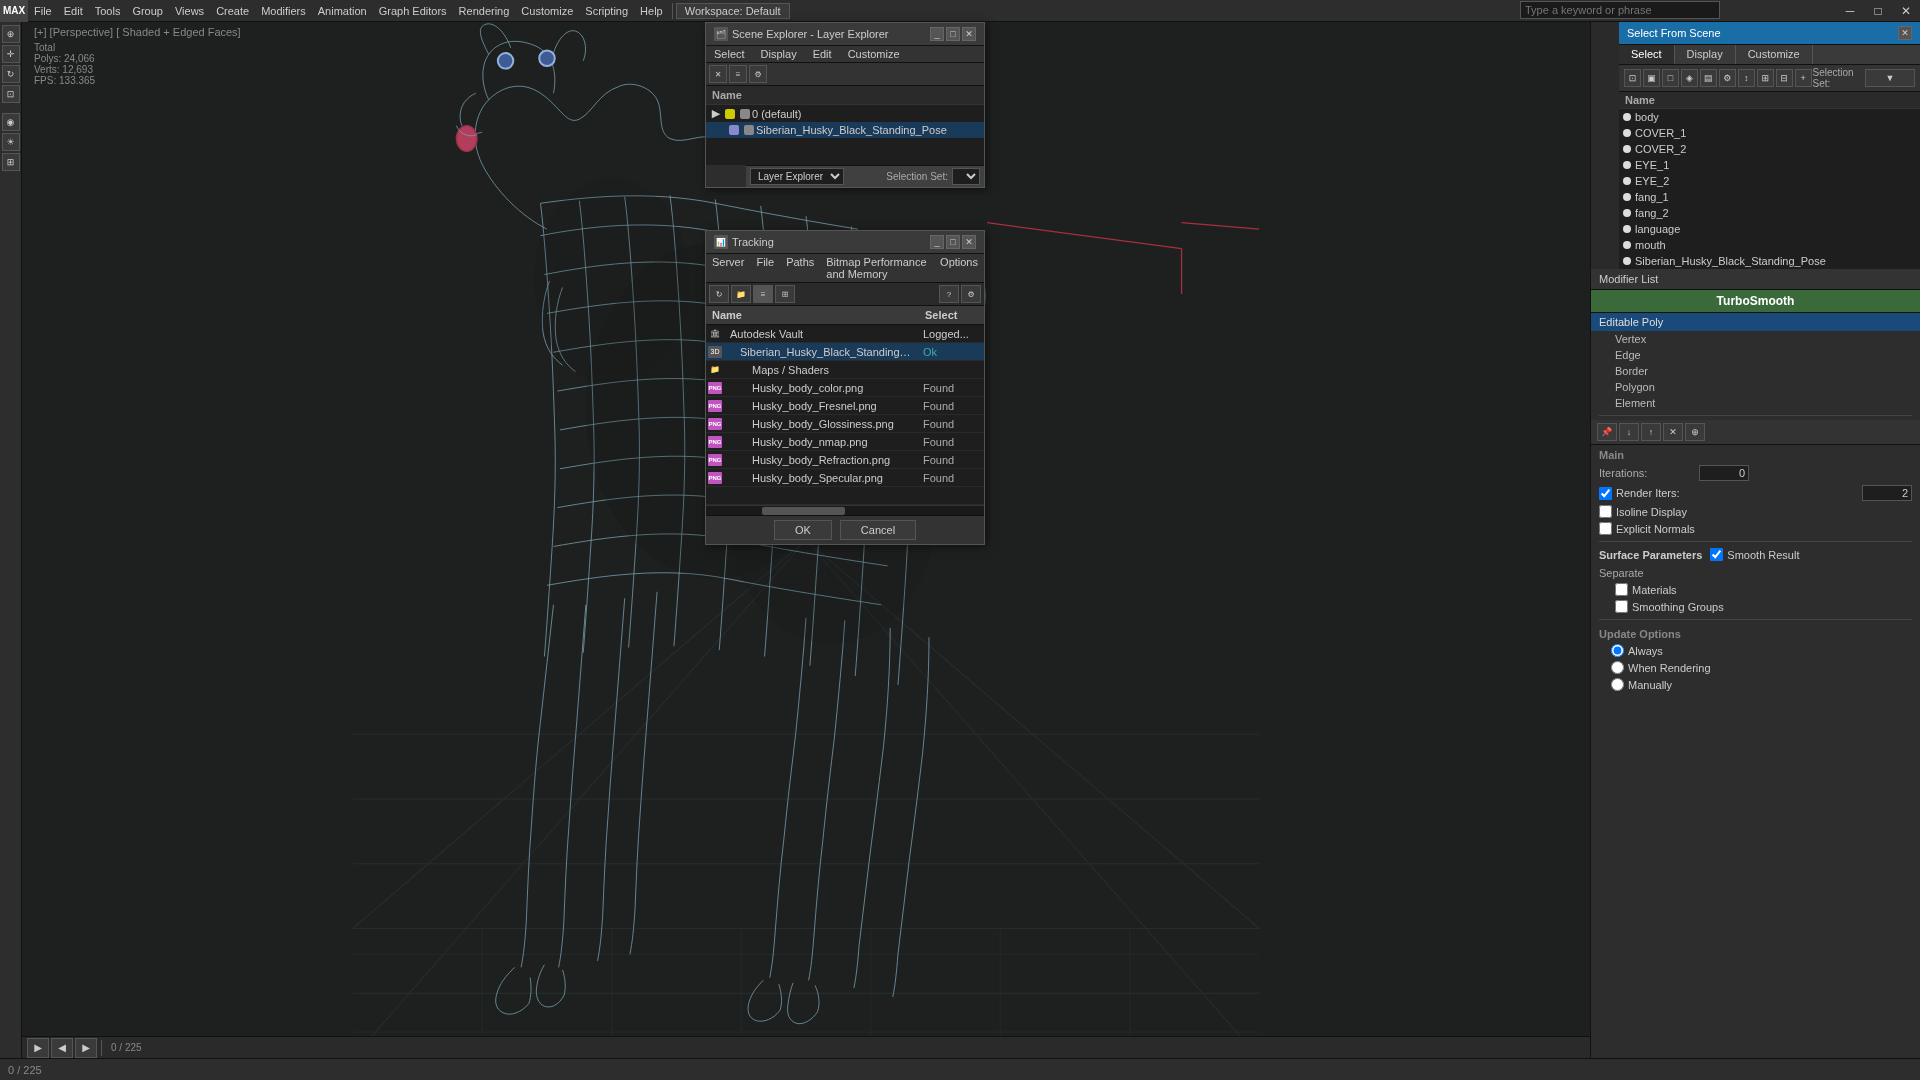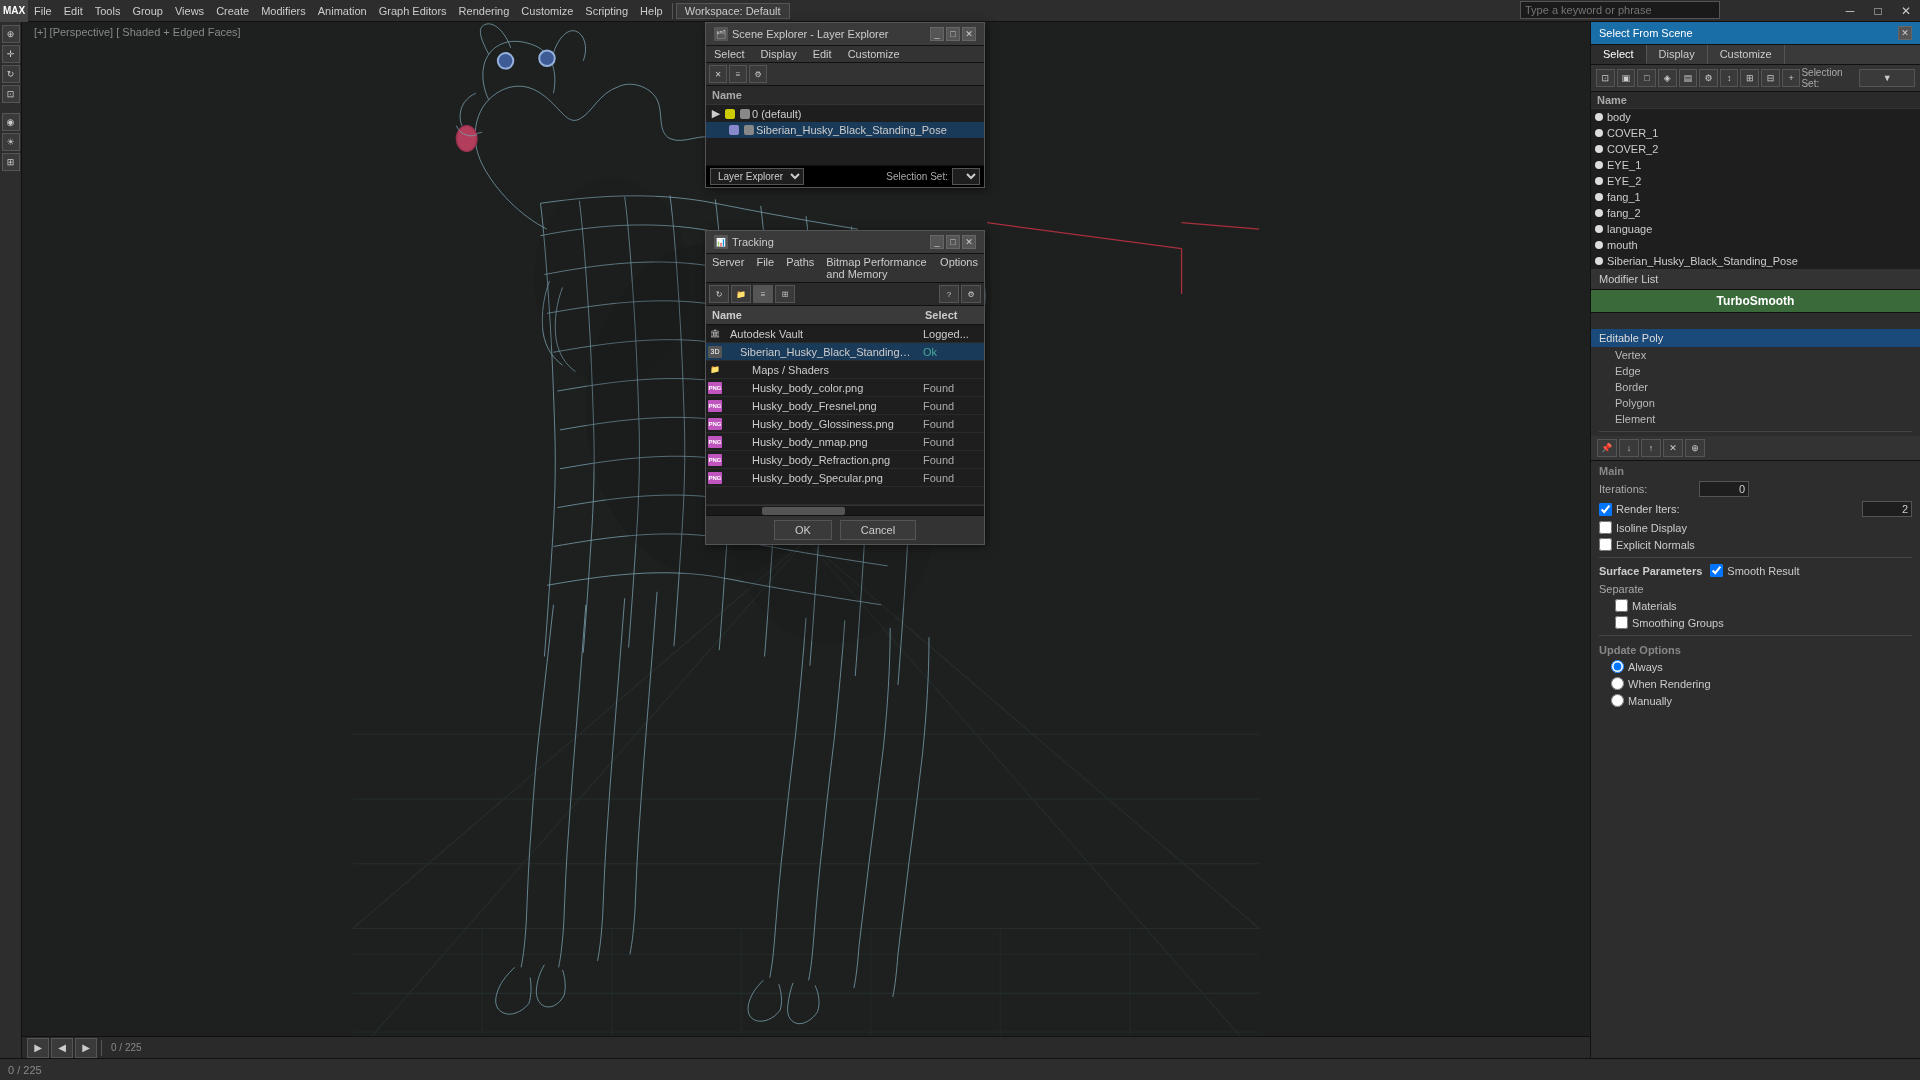--- a/index.html
+++ b/index.html
@@ -226,21 +226,21 @@
       display: flex;
       align-items: center;
       justify-content: space-between;
     }
     .modifier-item {
       padding: 3px 8px;
       cursor: pointer;
       font-size: 11px;
       color: #ddd;
     }
-    .modifier-item.selected { background: #1a4a7a; margin-top: 16px; }
+    .modifier-item.selected { background: #1a4a7a; }
     .modifier-sub-item {
       padding: 2px 8px 2px 24px;
       cursor: pointer;
       font-size: 11px;
       color: #bbb;
     }
     
     .modifier-section-title {
       padding: 4px 8px 2px;
       font-size: 11px;
@@ -384,24 +384,25 @@
       font-weight: bold;
       color: #aaa;
       background: #2a2a2a;
       border-bottom: 1px solid #333;
     }
     .se-footer {
       display: flex;
       align-items: center;
       justify-content: space-between;
       padding: 2px 4px;
-      background: #000000;
+      background: #404040;
       border-top: 1px solid #111;
       font-size: 10px;
       color: #aaa;
+      margin-left: 40px;
     }
     .se-footer-dropdown {
       background: #1e1e1e;
       border: 1px solid #555;
       color: #ccc;
       font-size: 10px;
       padding: 1px 3px;
     }
 
     
@@ -667,20 +668,29 @@
     <div class="left-btn">⊡</div>
     <div style="height:8px;"></div>
     <div class="left-btn">◉</div>
     <div class="left-btn">☀</div>
     <div class="left-btn">⊞</div>
   </div>
 
   <div id="viewport">
     <div class="vp-corner-label">
       <div>[+] [Perspective] [ Shaded + Edged Faces]</div>
+      <div style="margin-top:4px; color:#888; font-size:10px;">
+        <span>Total</span><br>
+        <span>Polys:</span>
+        <span>24,066</span><br>
+        <span>Verts:</span>
+        <span>12,693</span><br>
+        <span>FPS:</span>
+        <span>133.365</span>
+      </div>
     </div>
 
     <svg id="dog-wireframe" viewBox="0 0 700 800" xmlns="http://www.w3.org/2000/svg">
 
       <rect width="700" height="900" fill="#1e2020"></rect>
 
       <g stroke="#2a3a3a" stroke-width="0.5" opacity="0.5">
 
         <line x1="0" y1="750" x2="700" y2="750"></line>
         <line x1="0" y1="720" x2="700" y2="720"></line>
@@ -784,21 +794,21 @@
       <div class="toolbar-btn">▶</div>
       <div class="toolbar-btn">◀</div>
       <div class="toolbar-btn">▶</div>
       <div class="toolbar-separator"></div>
       <div style="font-size:10px; color:#888; padding:0 6px;">0 / 225</div>
     </div>
   </div>
 
   <div id="right-panels">
 
-    <div id="select-from-scene-panel" style="flex-shrink:0;">
+    <div id="select-from-scene-panel" style="flex-shrink:0;margin-left:28px;">
       <div class="floating-panel-title" style="background:#1a6ea8; color:#fff; cursor:default;">
         <span>Select From Scene</span>
         <div class="float-title-btns">
           <div class="float-title-btn close-btn">✕</div>
         </div>
       </div>
       <div class="panel-tabs">
         <div class="panel-tab active">Select</div>
         <div class="panel-tab">Display</div>
         <div class="panel-tab">Customize</div>

